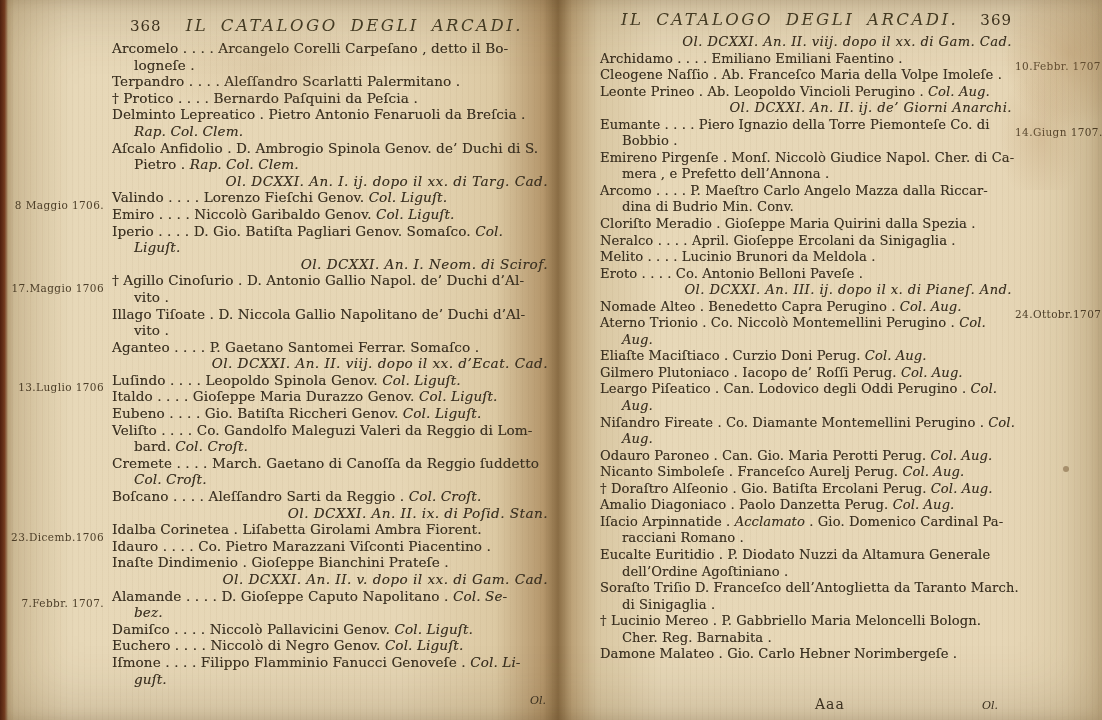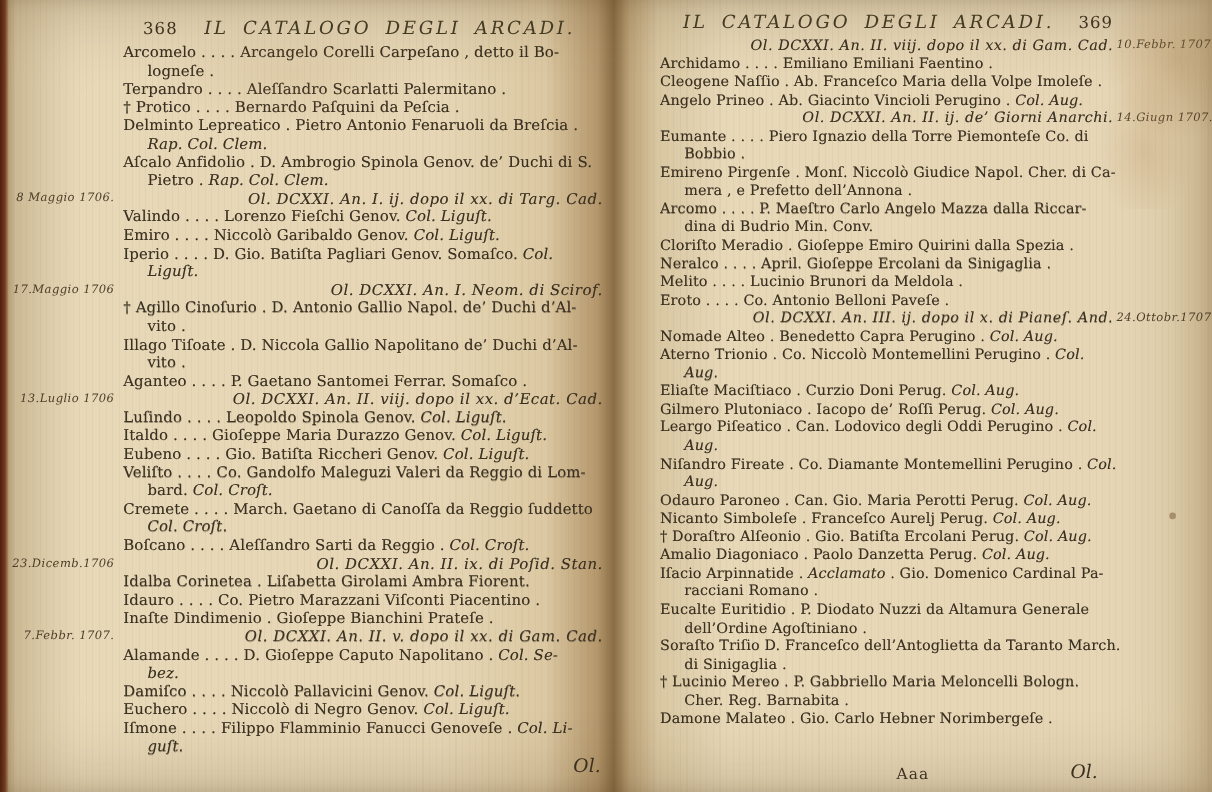--- a/index.html
+++ b/index.html
@@ -28,22 +28,22 @@
   .speck{ position:absolute; left:1063px; top:466px; width:6px; height:6px; border-radius:50%;
     background:rgba(118,88,52,.5); }
 
   .page{ position:absolute; top:0; height:720px; }
   .page.left{ left:8px; width:540px; }
   .page.right{ left:578px; width:524px; }
 
   .margin-col{ position:absolute; top:0; bottom:0; }
   .page.left  .margin-col{ left:0; width:102px; }
   .page.right .margin-col{ left:434px; right:0; }
-  .mdate{ position:absolute; font-style:italic; font-size:10.5px; letter-spacing:.4px;
-    color:#4c3e29; white-space:nowrap; }
+  .mdate{ position:absolute; font-size:10.5px; letter-spacing:.4px;
+    color:#4c3e29; white-space:nowrap;margin-top:25px; }
   .page.left  .mdate{ right:6px; }
   .page.right .mdate{ left:3px; }
 
   .page.left  .page-inner{ margin-left:104px; width:436px; padding-top:16px; }
   .page.right .page-inner{ margin-left:22px;  width:412px; padding-top:10px; }
 
   .page-header{ display:flex; align-items:baseline; margin-bottom:5px; }
   .pagenum{ font-size:15px; letter-spacing:1px; color:#3c321f; }
   .running-title{ font-style:italic; font-size:16.5px; letter-spacing:2.5px;
     word-spacing:5px; color:#433b24; white-space:nowrap; }
@@ -51,21 +51,21 @@
   .page.right .page-header{ justify-content:flex-end; }
   .page.right .page-header .running-title{ margin-right:22px; }
 
   .tline{ font-size:13.5px; line-height:16.6px; white-space:nowrap; letter-spacing:.15px;
     text-shadow:.2px .2px .3px rgba(58,48,33,.45); }
   .page.right .tline{ font-size:13px; line-height:16.55px; }
   .tline.cont{ padding-left:22px; }
   .tline.heading{ text-align:right; font-style:italic; letter-spacing:.5px; }
   .it{ font-style:italic; }
 
-  .catchword{ font-style:italic; font-size:17px; }
+  .catchword{ font-style:italic; font-size:11px; }
   .page.left .catchword{ position:absolute; bottom:13px; right:2px; }
   .footer-row{ position:absolute; bottom:8px; left:22px; width:412px;
     display:flex; align-items:flex-end; }
   .signature{ font-size:14px; letter-spacing:1px; margin-left:215px; }
   .footer-row .catchword{ margin-left:auto; margin-right:14px; }
 </style>
 </head>
 <body>
 
 <div class="spread">
@@ -136,29 +136,29 @@
       </div>
     <div class="page-inner">
       <div class="page-header">
         <span class="running-title">IL CATALOGO DEGLI ARCADI.</span>
         <span class="pagenum">369</span>
       </div>
       <div id="right-lines">
           <div class="tline heading"><span class="it">Ol. DCXXI. An. II. viij. dopo il xx. di Gam. Cad.</span></div>
           <div class="tline entry"><span>Archidamo . . . . Emiliano Emiliani Faentino .</span></div>
           <div class="tline entry"><span>Cleogene Naſſio . Ab. Franceſco Maria della Volpe Imoleſe .</span></div>
-          <div class="tline entry"><span>Angelo Prineo . Ab. Giacinto Vincioli Perugino . </span><span class="it">Col. Aug.</span></div>
+          <div class="tline entry"><span>Leonte Prineo . Ab. Leopoldo Vincioli Perugino . </span><span class="it">Col. Aug.</span></div>
           <div class="tline heading"><span class="it">Ol. DCXXI. An. II. ij. de’ Giorni Anarchi.</span></div>
           <div class="tline entry"><span>Eumante . . . . Piero Ignazio della Torre Piemonteſe Co. di</span></div>
           <div class="tline cont"><span>Bobbio .</span></div>
           <div class="tline entry"><span>Emireno Pirgenſe . Monſ. Niccolò Giudice Napol. Cher. di Ca-</span></div>
           <div class="tline cont"><span>mera , e Prefetto dell’Annona .</span></div>
           <div class="tline entry"><span>Arcomo . . . . P. Maeſtro Carlo Angelo Mazza dalla Riccar-</span></div>
           <div class="tline cont"><span>dina di Budrio Min. Conv.</span></div>
-          <div class="tline entry"><span>Cloriſto Meradio . Gioſeppe Emiro Quirini dalla Spezia .</span></div>
+          <div class="tline entry"><span>Cloriſto Meradio . Gioſeppe Maria Quirini dalla Spezia .</span></div>
           <div class="tline entry"><span>Neralco . . . . April. Gioſeppe Ercolani da Sinigaglia .</span></div>
           <div class="tline entry"><span>Melito . . . . Lucinio Brunori da Meldola .</span></div>
           <div class="tline entry"><span>Eroto . . . . Co. Antonio Belloni Paveſe .</span></div>
           <div class="tline heading"><span class="it">Ol. DCXXI. An. III. ij. dopo il x. di Pianeſ. And.</span></div>
           <div class="tline entry"><span>Nomade Alteo . Benedetto Capra Perugino . </span><span class="it">Col. Aug.</span></div>
           <div class="tline entry"><span>Aterno Trionio . Co. Niccolò Montemellini Perugino . </span><span class="it">Col.</span></div>
           <div class="tline cont"><span class="it">Aug.</span></div>
           <div class="tline entry"><span>Eliaſte Maciſtiaco . Curzio Doni Perug. </span><span class="it">Col. Aug.</span></div>
           <div class="tline entry"><span>Gilmero Plutoniaco . Iacopo de’ Roſſi Perug. </span><span class="it">Col. Aug.</span></div>
           <div class="tline entry"><span>Leargo Piſeatico . Can. Lodovico degli Oddi Perugino . </span><span class="it">Col.</span></div>

